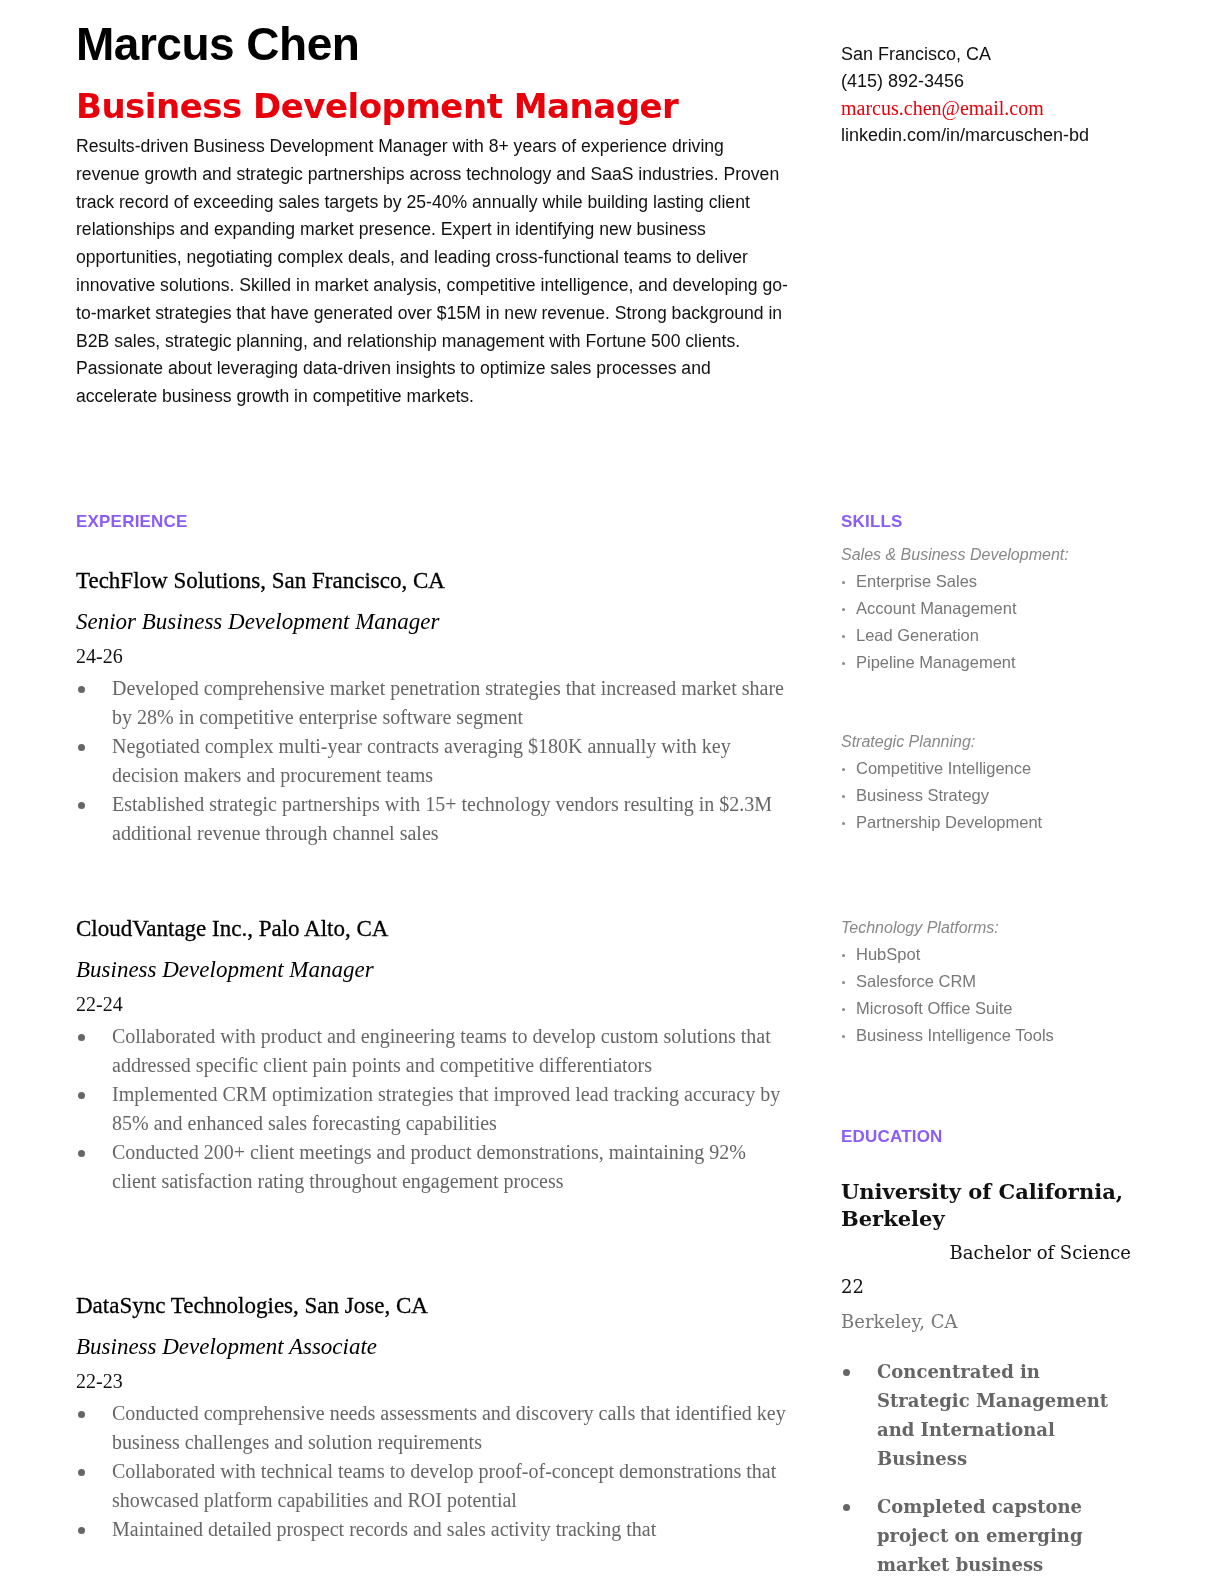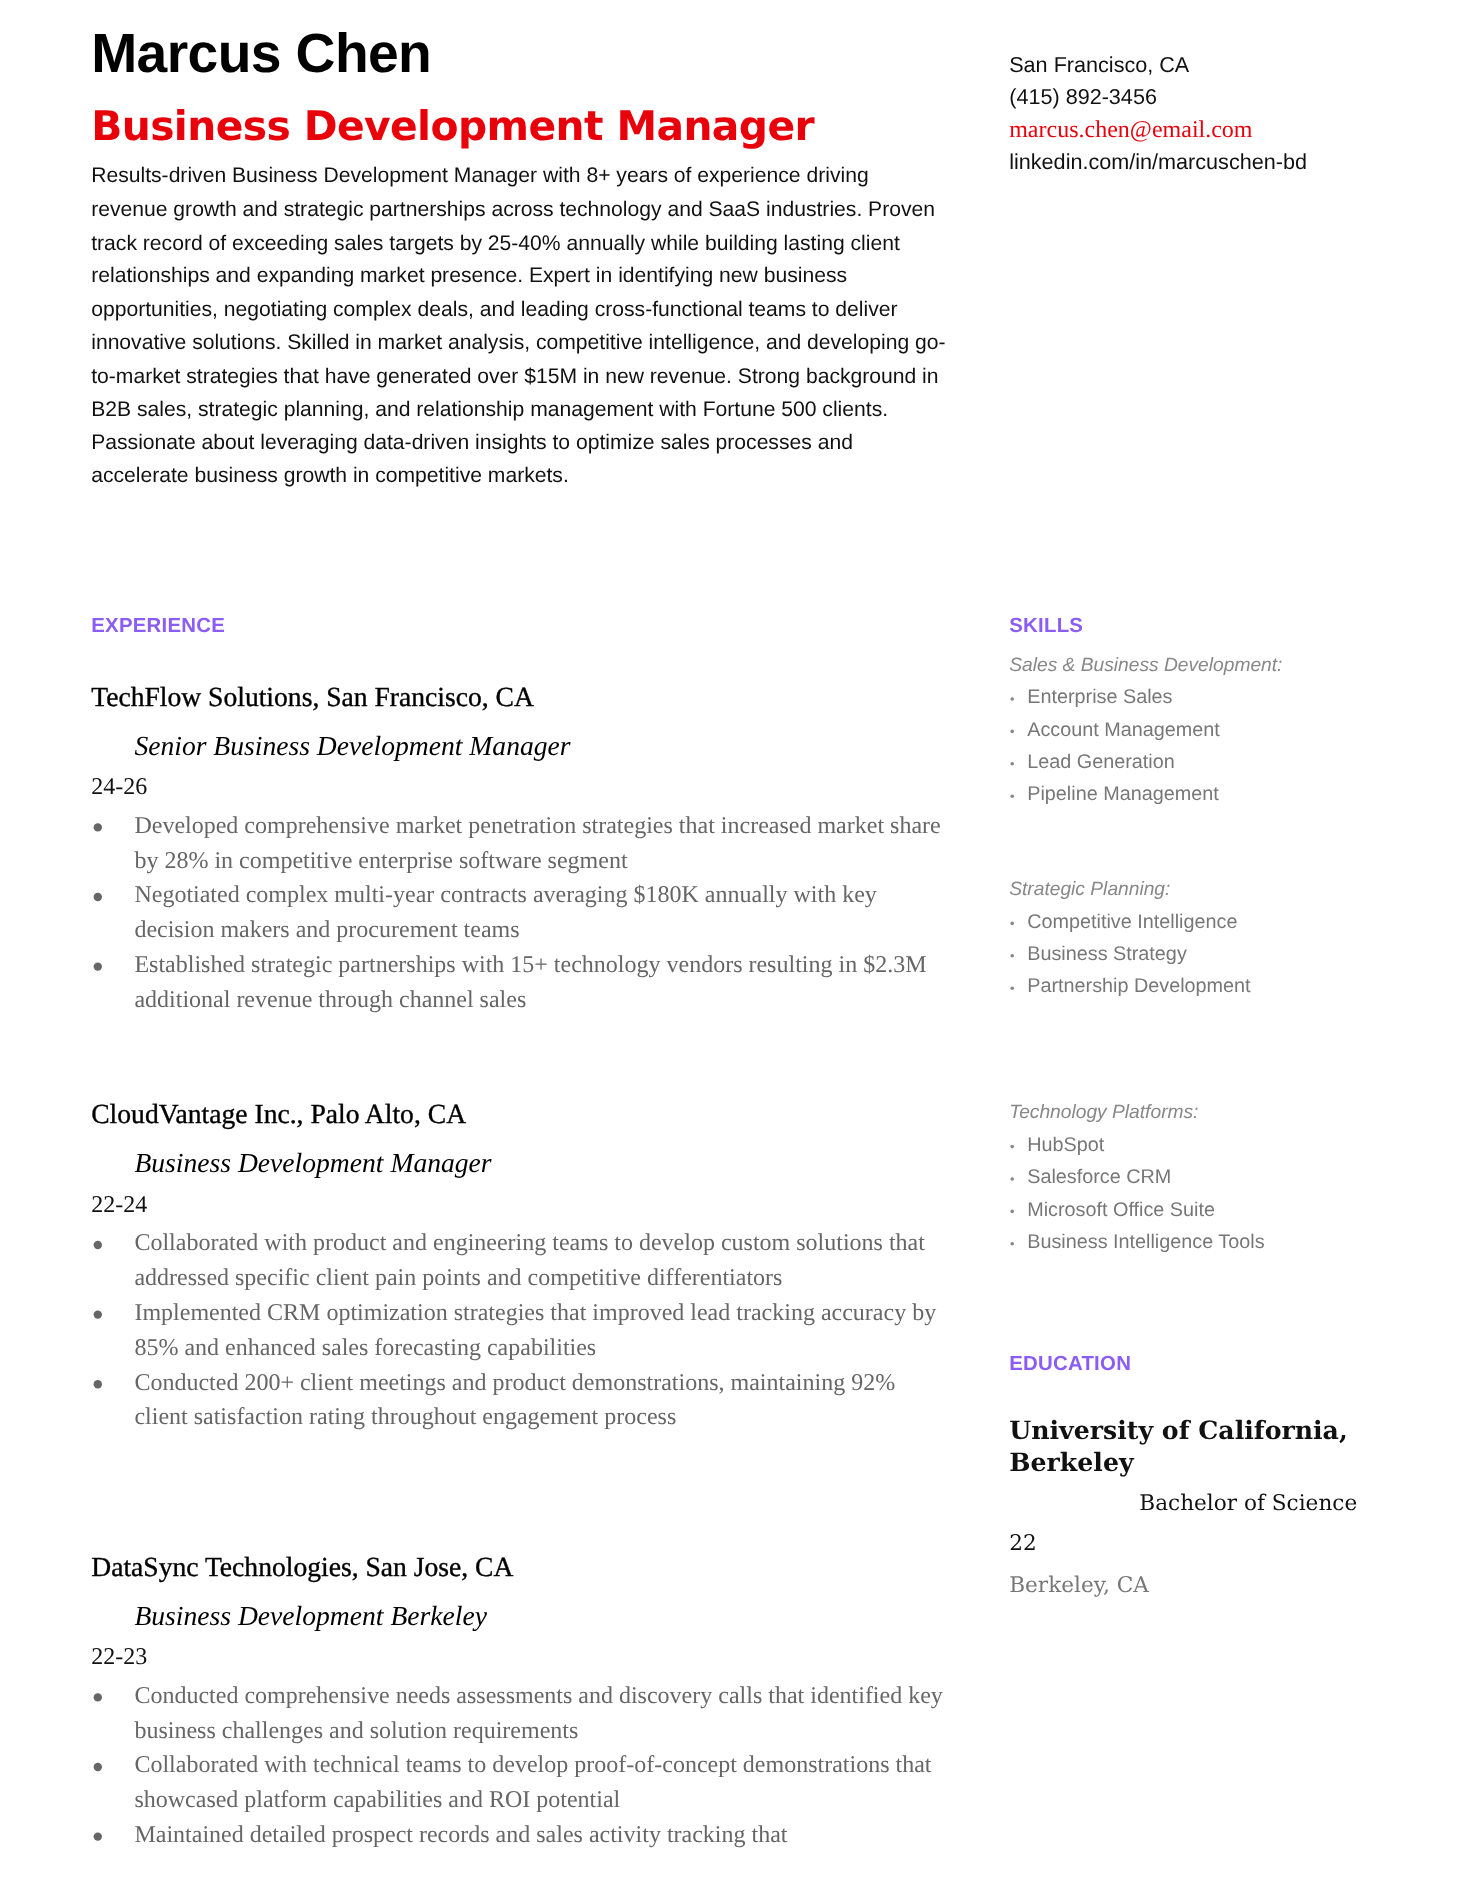--- a/index.html
+++ b/index.html
@@ -97,21 +97,20 @@
       color: #000;
       -webkit-text-stroke: 0.3px #000;
     }
     .job-role {
       margin-top: 11px;
       font-family: "Liberation Serif", serif;
       font-style: italic;
       font-size: 23px;
       line-height: 30px;
       color: #000;
-      margin-left: 36px;
     }
     .job-dates {
       margin-top: 5px;
       font-family: "Liberation Serif", serif;
       font-size: 20px;
       line-height: 28px;
       color: #111;
     }
     .bullets {
       list-style: none;
@@ -250,21 +249,21 @@
     <div class="job-dates">22-24</div>
     <ul class="bullets">
       <li><span class="dot"></span><span>Collaborated with product and engineering teams to develop custom solutions that addressed specific client pain points and competitive differentiators</span></li>
       <li><span class="dot"></span><span>Implemented CRM optimization strategies that improved lead tracking accuracy by 85% and enhanced sales forecasting capabilities</span></li>
       <li><span class="dot"></span><span>Conducted 200+ client meetings and product demonstrations, maintaining 92% client satisfaction rating throughout engagement process</span></li>
     </ul>
   </div>
 
   <div class="job" style="top:1291px;">
     <div class="job-company">DataSync Technologies, San Jose, CA</div>
-    <div class="job-role">Business Development Berkeley</div>
+    <div class="job-role">Business Development Associate</div>
     <div class="job-dates">22-23</div>
     <ul class="bullets">
       <li><span class="dot"></span><span>Conducted comprehensive needs assessments and discovery calls that identified key business challenges and solution requirements</span></li>
       <li><span class="dot"></span><span>Collaborated with technical teams to develop proof-of-concept demonstrations that showcased platform capabilities and ROI potential</span></li>
       <li><span class="dot"></span><span>Maintained detailed prospect records and sales activity tracking that</span></li>
     </ul>
   </div>
 </div>
 
 <div class="right-col">
@@ -306,14 +305,18 @@
     </ul>
   </div>
 
   <div class="section-heading" style="left:0; top:1126px;">EDUCATION</div>
 
   <div class="edu">
     <div class="edu-school">University of California, Berkeley</div>
     <div class="edu-degree">Bachelor of Science</div>
     <div class="edu-year">22</div>
     <div class="edu-loc">Berkeley, CA</div>
+    <ul class="edu-bullets">
+      <li><span class="dot"></span><span>Concentrated in Strategic Management and International Business</span></li>
+      <li><span class="dot"></span><span>Completed capstone project on emerging market business</span></li>
+    </ul>
   </div>
 </div>
 
 </body></html>

